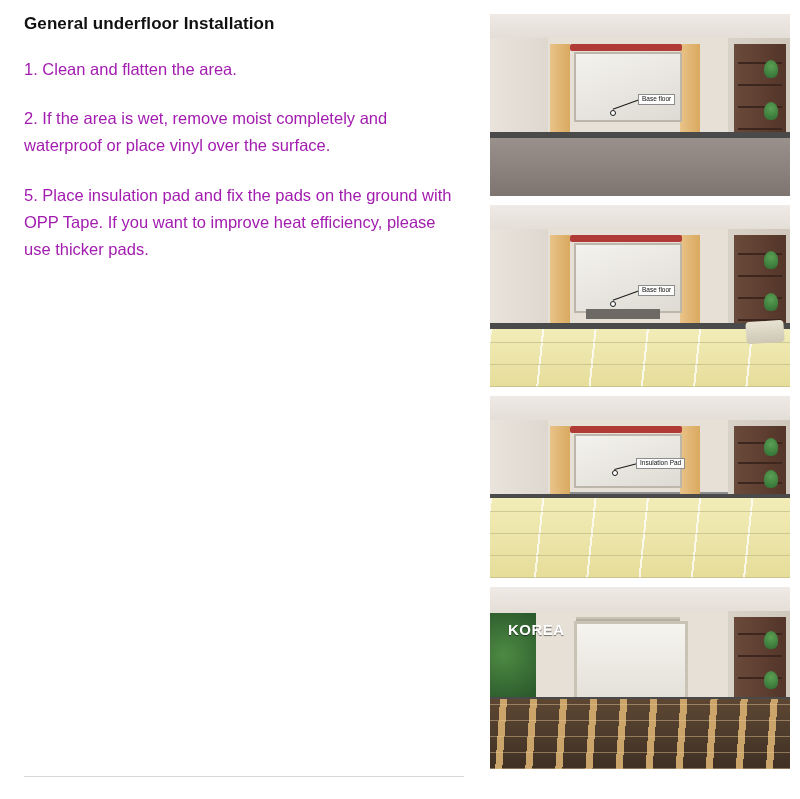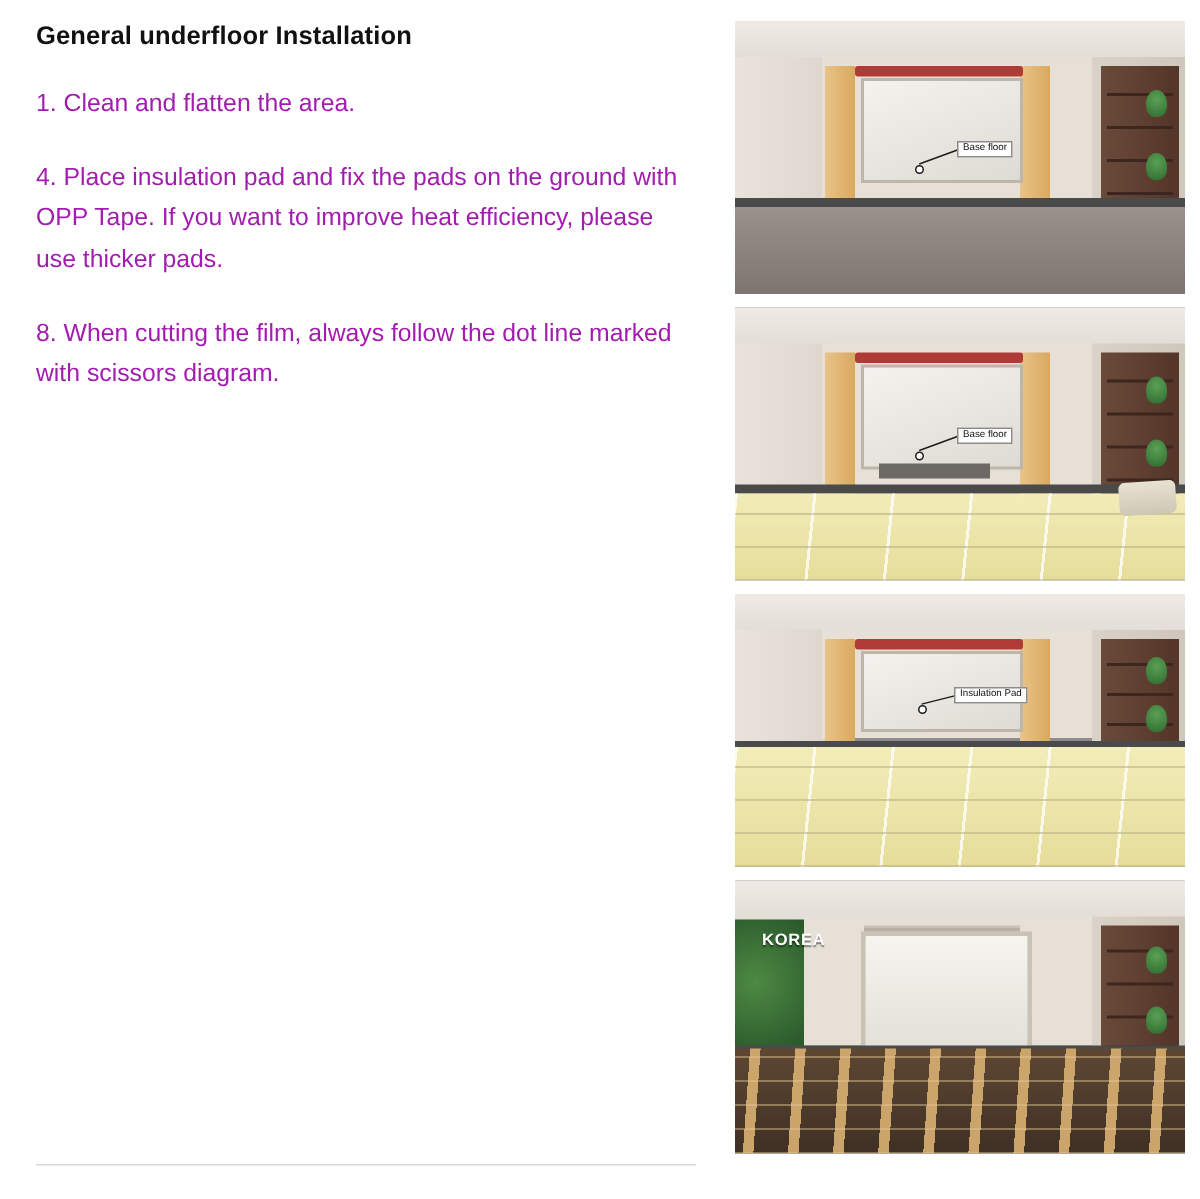--- a/index.html
+++ b/index.html
@@ -180,21 +180,21 @@
     font-family: "Liberation Sans", sans-serif;
     color: #111;
     background: rgba(255,255,255,.92);
     border: 1px solid #8c8c8c;
     padding: 1px 3px;
     white-space: nowrap;
     line-height: 1;
   }
   .brand {
     position: absolute; left: 18px; top: 34px;
-    font-size: 11px; font-weight: bold; color: #ffffff;
+    font-size: 15px; font-weight: bold; color: #ffffff;
     letter-spacing: .5px;
     text-shadow: 0 1px 1px rgba(0,0,0,.5);
   }
   .greenery {
     position: absolute; left: 0; top: 26px; width: 46px; height: 104px;
     background: radial-gradient(circle at 30% 40%, #4e8a43, #2b5a2c 70%);
   }
   .door {
     position: absolute; left: 84px; top: 34px; width: 108px; height: 76px;
     background: linear-gradient(#f6f4ef, #e3e0d8);
@@ -207,22 +207,22 @@
 </style>
 </head>
 <body>
 
 <div id="page">
 
   <div id="text-col">
     <h1 class="doc-title">General underfloor Installation</h1>
 
     <p class="step">1. Clean and flatten the area.</p>
-    <p class="step">4. Place insulation pad and fix the pads on the ground with OPP Tape. If you want to improve heat efficiency, please use thicker pads.</p>
-    <p class="step">8. When cutting the film, always follow the dot line marked with scissors diagram.</p>
+    <p class="step">2. If the area is wet, remove moist completely and waterproof or place vinyl over the surface.</p>
+    <p class="step">5. Place insulation pad and fix the pads on the ground with OPP Tape. If you want to improve heat efficiency, please use thicker pads.</p>
   </div>
 
   <div id="img-col">
 
     <div class="photo">
       <div class="ceiling"></div>
       <div class="ceiling-line"></div>
       <div class="lamp" style="left:40px; top:28px;"></div>
       <div class="lamp" style="left:124px; top:28px;"></div>
       <div class="lamp" style="left:214px; top:28px;"></div>

